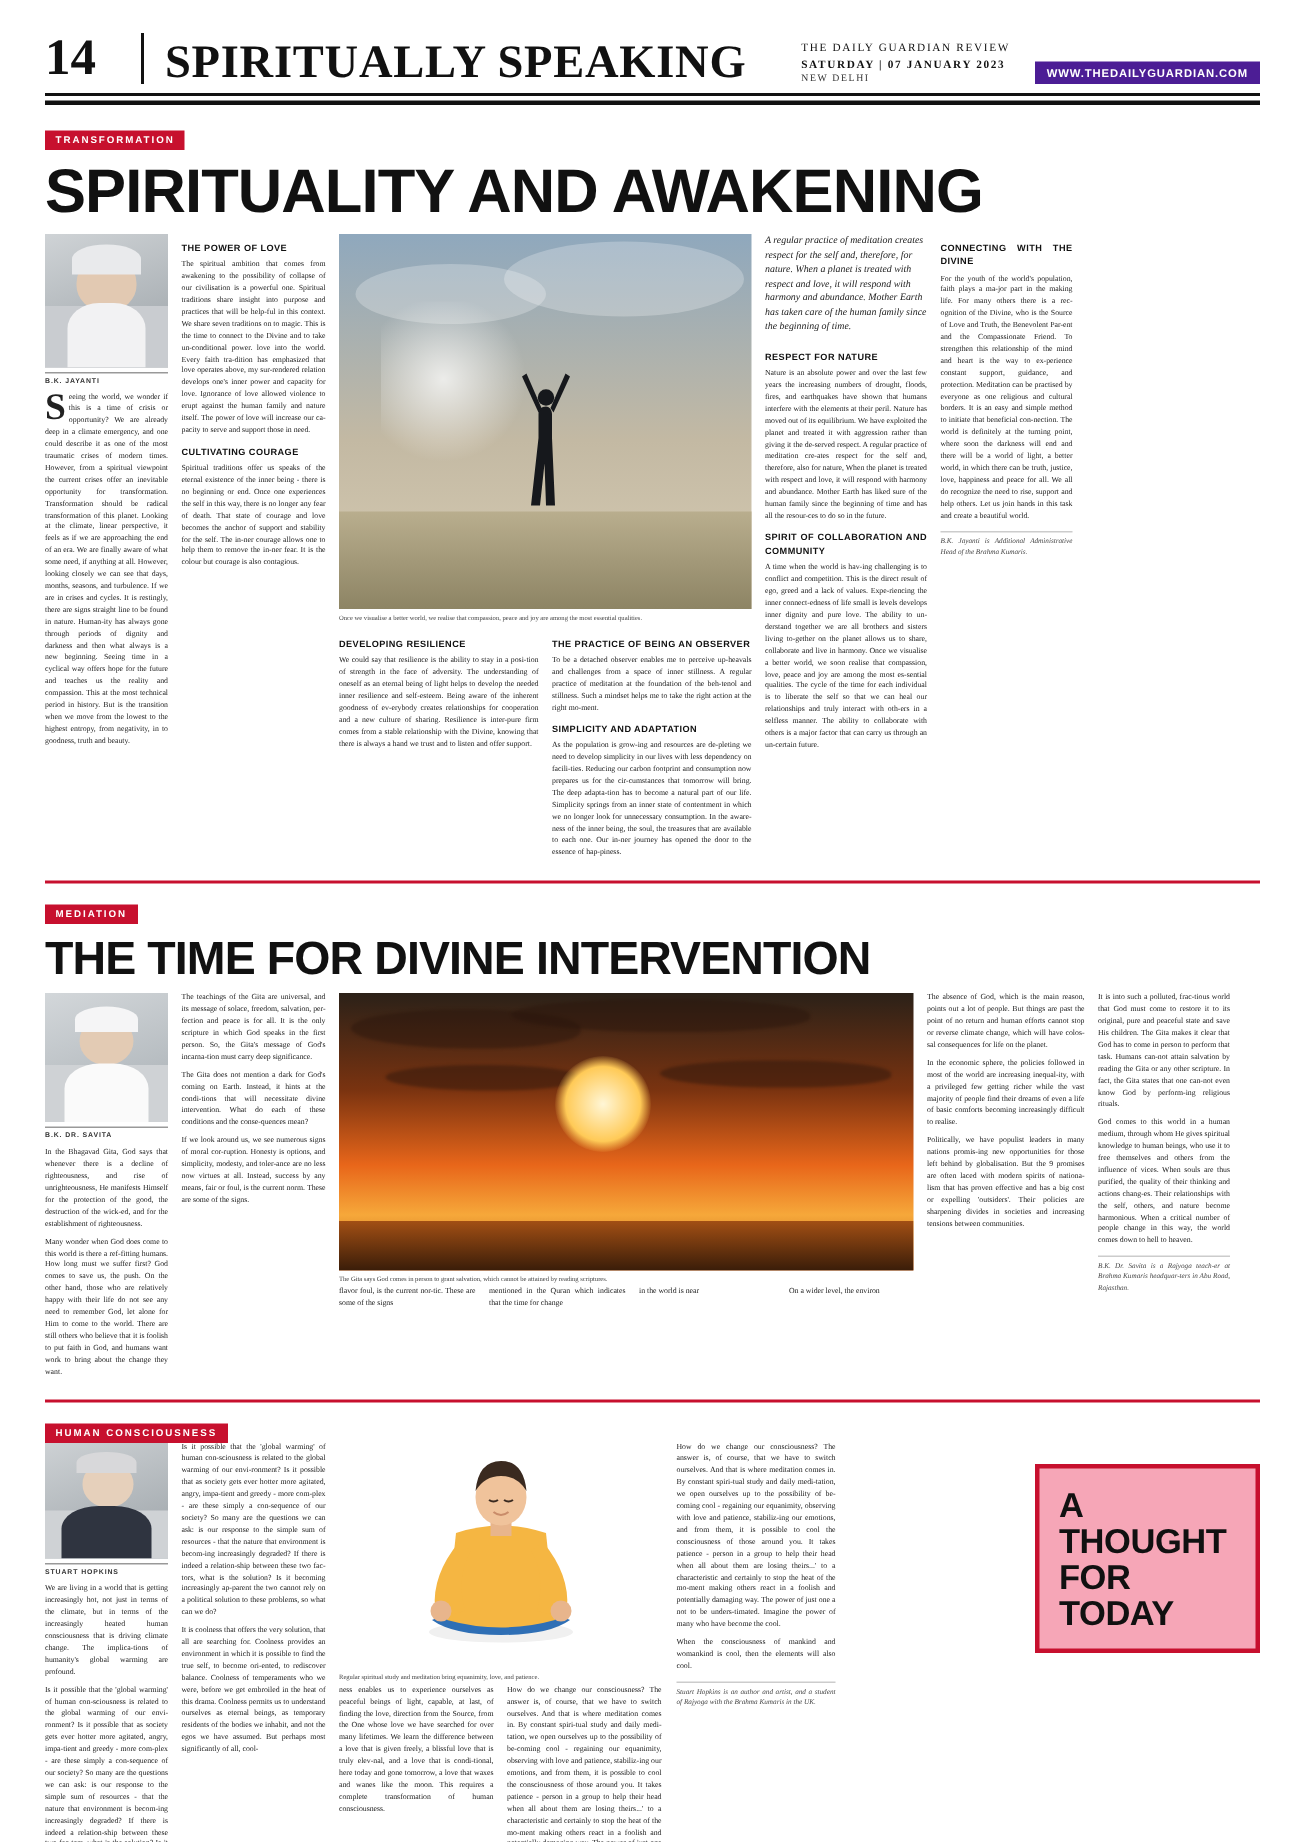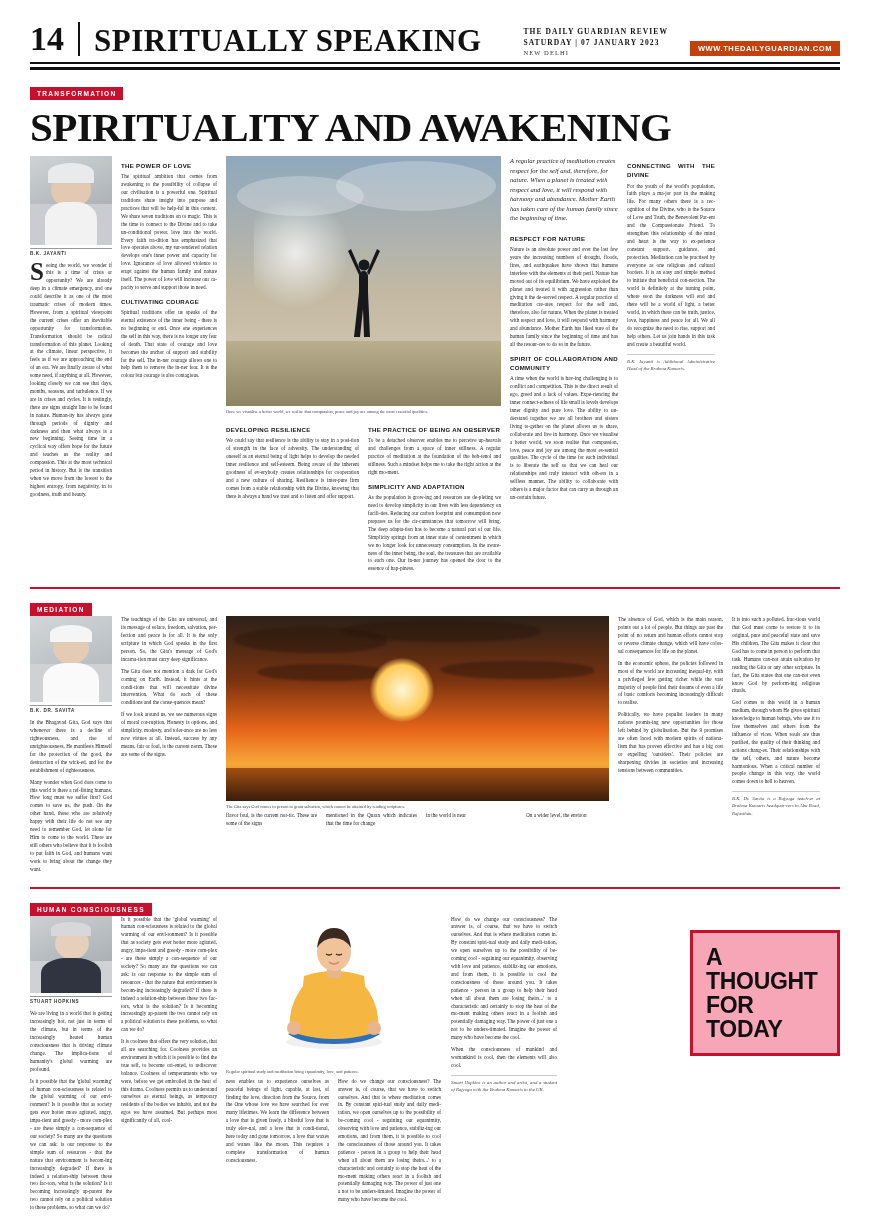--- a/index.html
+++ b/index.html
@@ -8,36 +8,36 @@
     width:870px; height:1228px;
     background:#ffffff;
     font-family:"Liberation Serif", serif;
     color:#1a1a1a;
     overflow:hidden;
   }
   .page { position:relative; width:870px; height:1228px; padding:0 30px; }
 
   
   .masthead { display:flex; align-items:flex-end; padding-top:22px; border-bottom:2px solid #111; padding-bottom:6px; }
-  .folio { font-family:"Liberation Serif", serif; font-size:34px; font-weight:700; line-height:1; padding-right:14px; color:#111; }
+  .folio { font-family:"Liberation Serif", serif; font-size:34px; font-weight:700; line-height:1; padding-right:30px; color:#111; }
   .rule-v { width:2px; align-self:stretch; background:#111; margin-right:14px; }
   .mast-title { font-family:"Liberation Serif", serif; font-size:31px; letter-spacing:0.5px; font-weight:700; color:#111; line-height:1; flex:0 0 auto; }
   .mast-right { margin-left:auto; text-align:left; padding-left:20px; }
-  .mast-right .l1 { font-size:7.5px; letter-spacing:1.1px; font-weight:700; color:#111; }
+  .mast-right .l1 { font-size:7.5px; letter-spacing:1.1px; font-weight:400; color:#111; }
   .mast-right .l2 { font-size:7.5px; letter-spacing:1.1px; font-weight:700; color:#111; margin-top:2px; }
   .mast-right .l3 { font-size:6.5px; letter-spacing:1.1px; color:#333; margin-top:2px; }
-  .url-bar { margin-left:auto; align-self:flex-end; background:#c2410c; color:#fff; font-size:7.5px; letter-spacing:.6px; font-weight:700; padding:3px 8px; font-family:"Liberation Sans", sans-serif; }
+  .url-bar { margin-left:auto; align-self:flex-end; background:#4c1d95; color:#fff; font-size:7.5px; letter-spacing:.6px; font-weight:700; padding:3px 8px; font-family:"Liberation Sans", sans-serif; }
 
   .dbl-rule { height:3px; border-top:1px solid #111; border-bottom:2px solid #111; margin-top:3px; }
 
   
   .kicker { display:inline-block; background:#c7102e; color:#fff; font-family:"Liberation Sans", sans-serif;
             font-size:6.5px; letter-spacing:1.3px; font-weight:700; padding:3px 7px; text-transform:uppercase; }
 
-  .headline { font-family:Liberation Serif, serif; font-weight:700; font-size:41px; letter-spacing:-0.6px;
+  .headline { font-family:Liberation Sans, sans-serif; font-weight:700; font-size:41px; letter-spacing:-0.6px;
               line-height:1; margin:7px 0 8px 0; color:#111; }
   .headline.serif { font-family:"Liberation Serif", serif; font-weight:400; font-size:37px; letter-spacing:0; }
 
   
   .cols { display:flex; gap:9px; }
   .col { font-size:5.2px; line-height:1.52; text-align:justify; color:#222; }
   .col p { margin:0 0 4px 0; }
   .sub { font-family:"Liberation Sans", sans-serif; font-weight:700; font-size:6.1px; letter-spacing:.3px;
          margin:5px 0 3px 0; text-transform:uppercase; color:#111; }
   .dropcap::first-letter { float:left; font-size:25px; line-height:20px; padding-right:2px; font-weight:700; font-family:"Liberation Serif", serif; }
@@ -155,20 +155,21 @@
         <div class="author-note">B.K. Jayanti is Additional Administrative Head of the Brahma Kumaris.</div>
       </div>
 
     </div>
   </div>
 
   <div class="redline" style="margin-top:10px;"></div>
 
   <div style="margin-top:9px;">
     <div class="kicker">MEDIATION</div>
+    <div class="headline" style="font-size:31px;">THE TIME FOR DIVINE INTERVENTION</div>
 
     <div class="cols" style="gap:9px;">
       <div class="col" style="width:82px;flex:0 0 82px;">
         <div class="portrait" style="aspect-ratio:1/1.05;background:linear-gradient(160deg,#d3d7da,#a7aeb3);">
           <div style="position:absolute;left:0;right:0;bottom:0;height:44%;background:#cfd2d5;"></div>
           <div style="position:absolute;left:28%;top:18%;width:44%;height:38%;border-radius:50%;background:#e3cbb4;"></div>
           <div style="position:absolute;left:24%;top:10%;width:52%;height:20%;border-radius:50% 50% 0 0;background:#f5f5f6;"></div>
           <div style="position:absolute;left:16%;top:54%;width:68%;height:46%;border-radius:42% 42% 0 0;background:#fafafa;"></div>
         </div>
         <div class="byline">B.K. DR. SAVITA</div>

